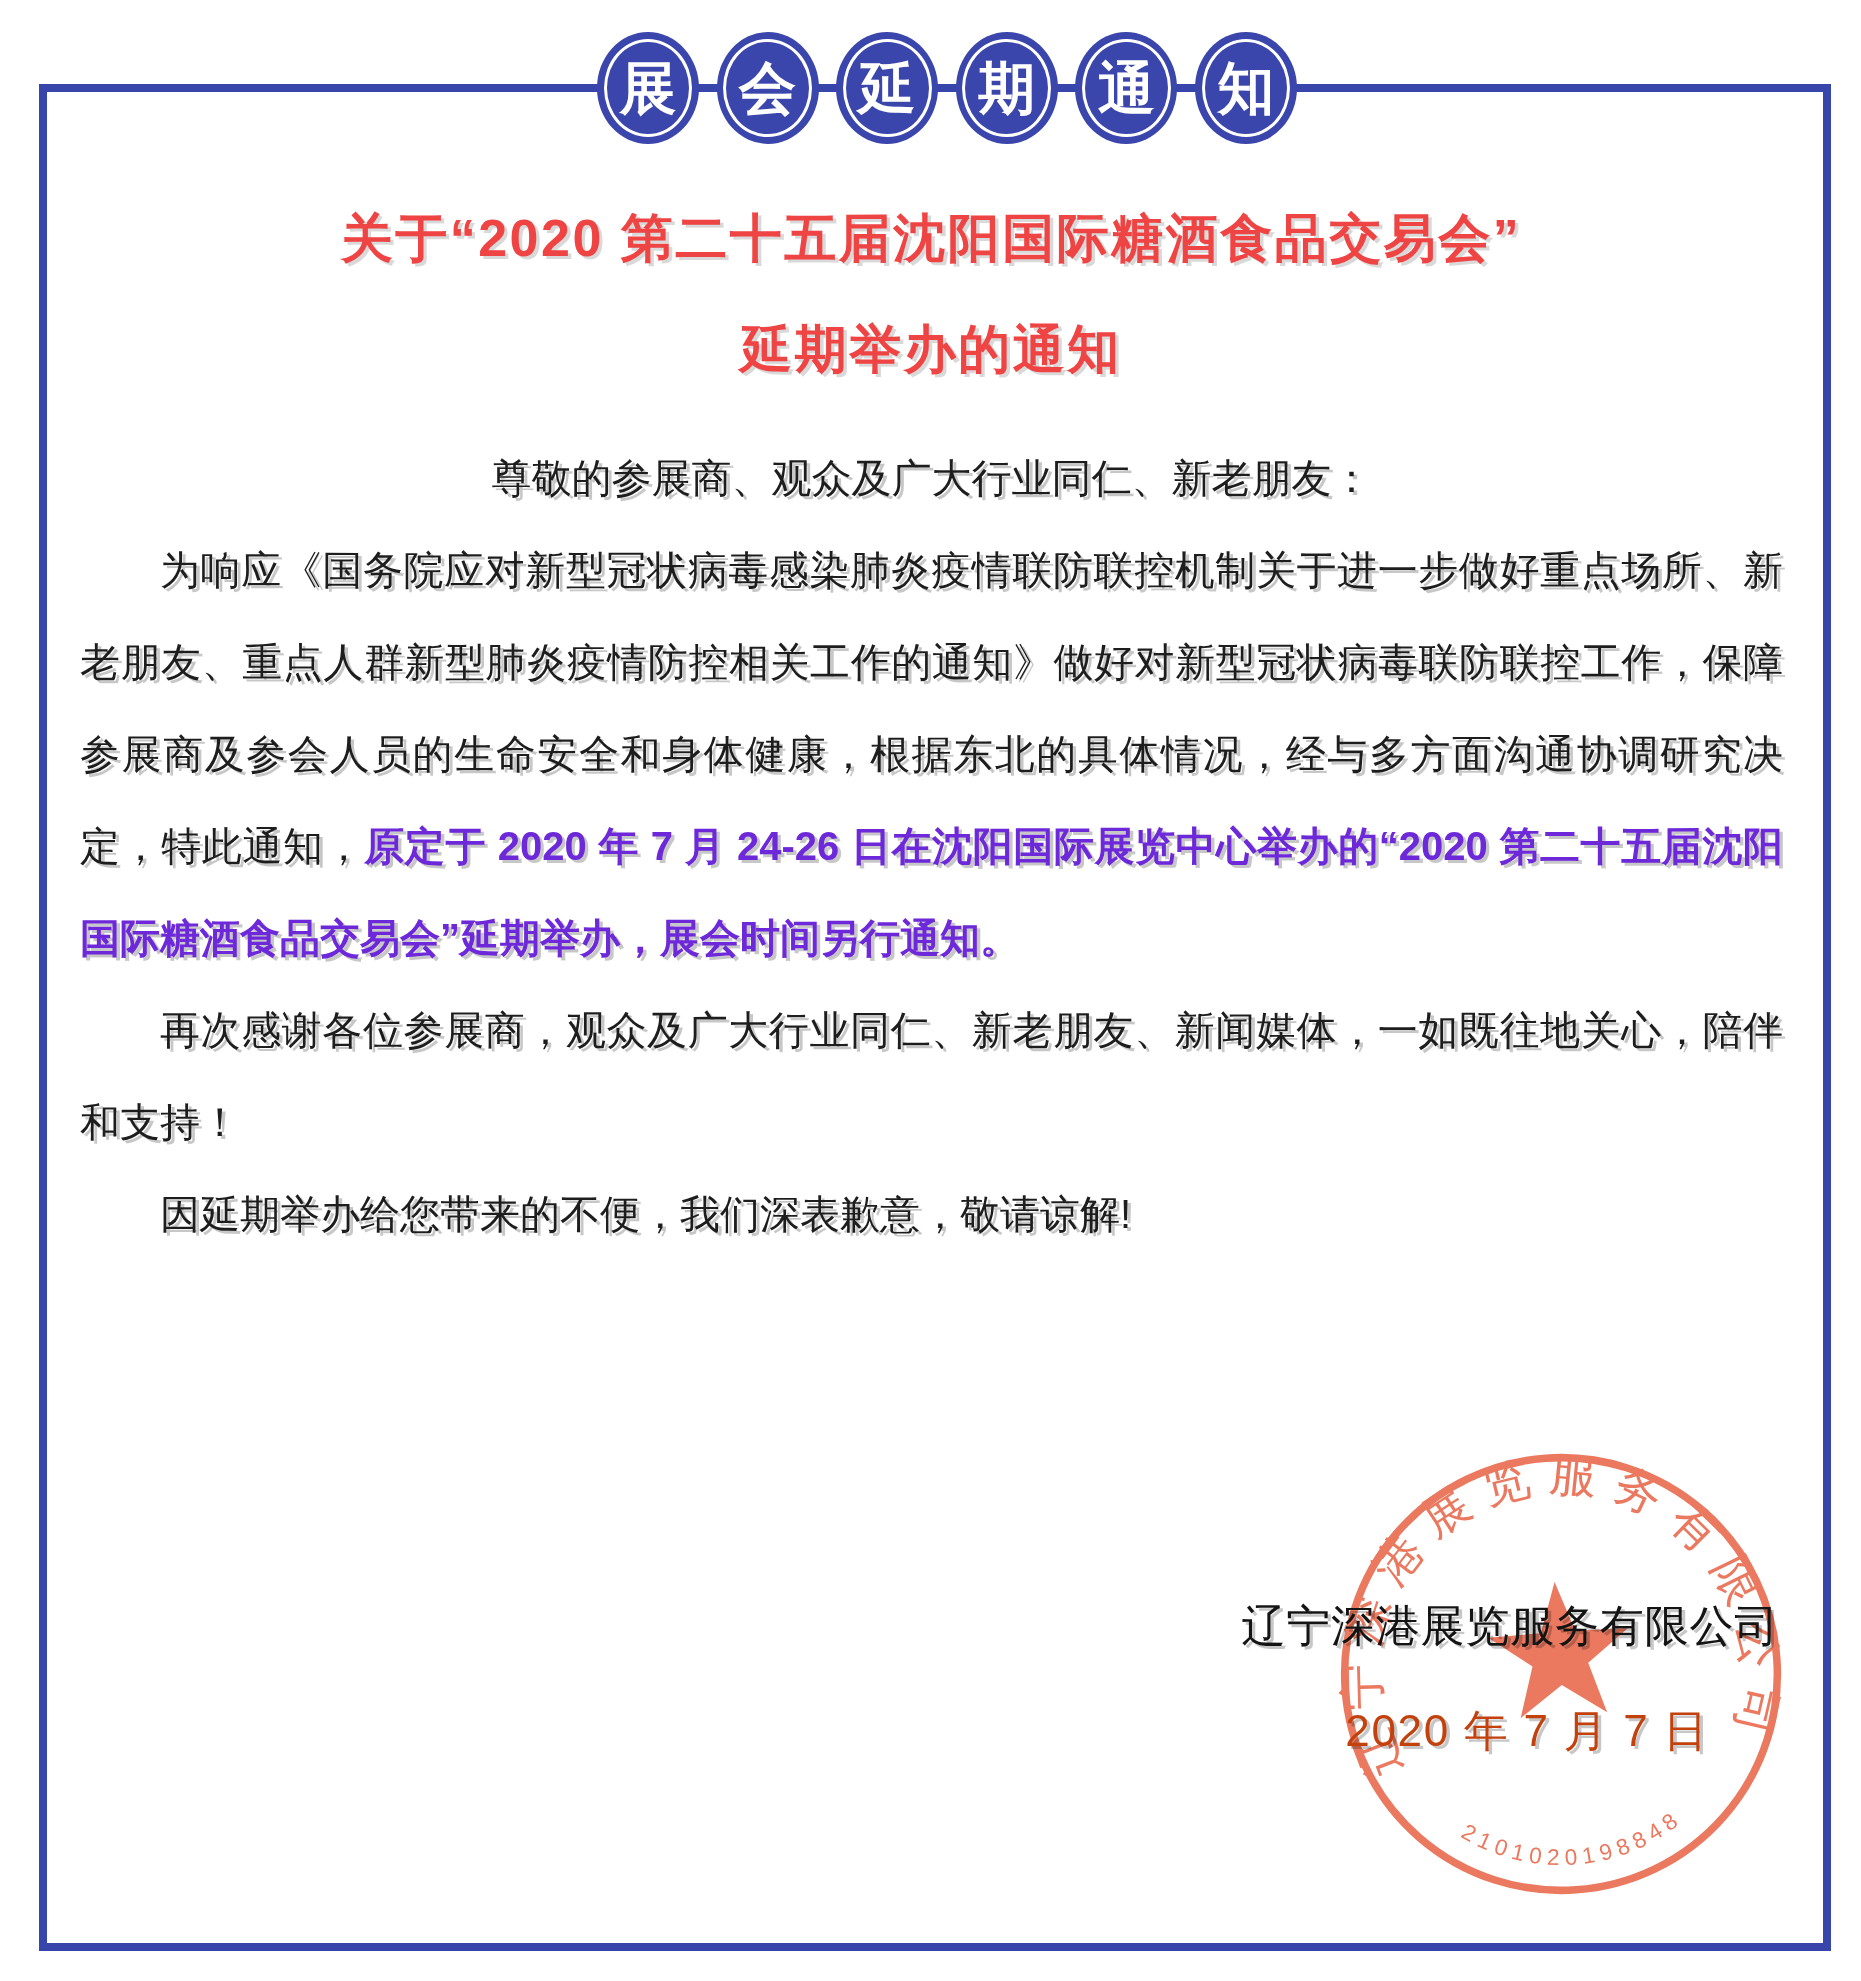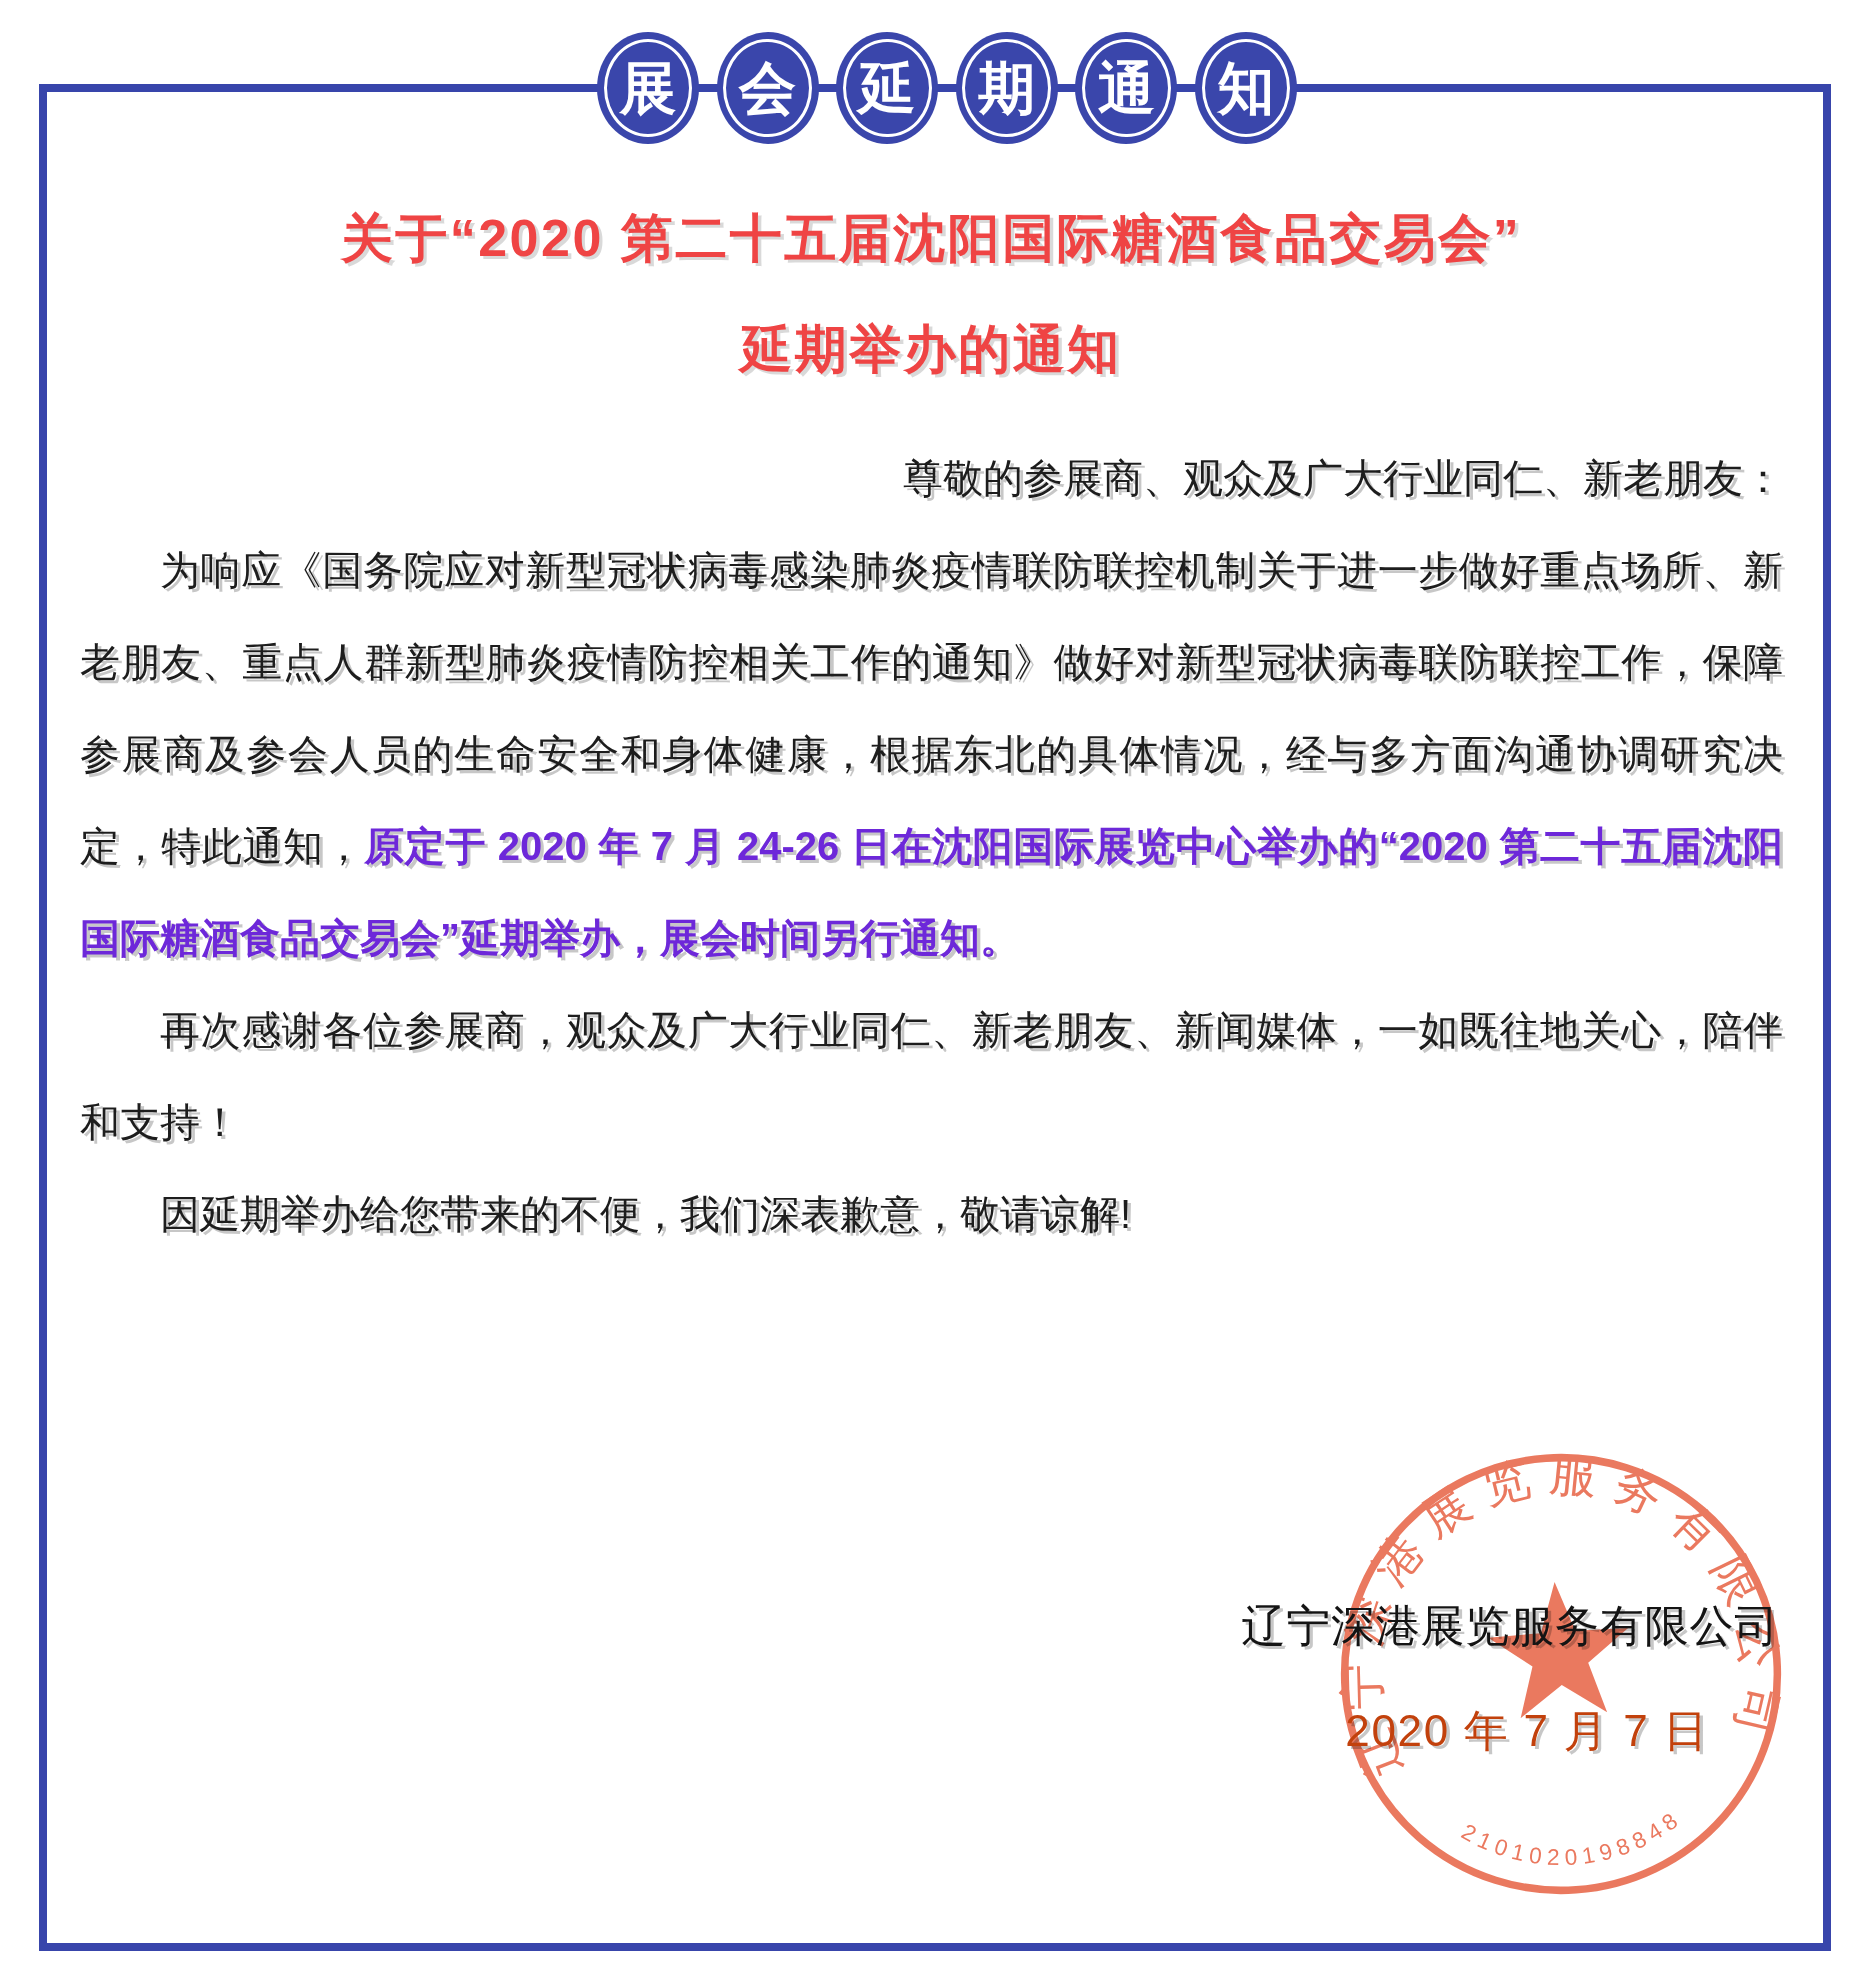--- a/index.html
+++ b/index.html
@@ -32,21 +32,21 @@
     color:#ef4444; font-weight:bold; font-size:52px; line-height:111px;
     letter-spacing:2.5px; text-shadow:3.4px 3.4px 0 rgba(0,0,0,0.15);
   }
   
   .body-text {
     position:absolute; left:80px; width:1703px; top:432px;
     font-size:40px; line-height:92px; color:#1d1d1d;
     text-shadow:3.4px 3.4px 0 rgba(0,0,0,0.22);
   }
   .body-text p { margin:0; text-align:justify; }
-  .body-text p.no-justify { text-align:right; }
+  .body-text p.no-justify { text-align:center; }
   .indent { text-indent:2em; }
   .red-strong { color:#6d28d9; font-weight:bold; }
   
   .stamp {
     position:absolute; left:1322px; top:1435px; width:478px; height:478px;
     opacity:0.88; transform:rotate(-4deg);
   }
   
   .company-line {
     position:absolute; top:1597px; right:83px;

